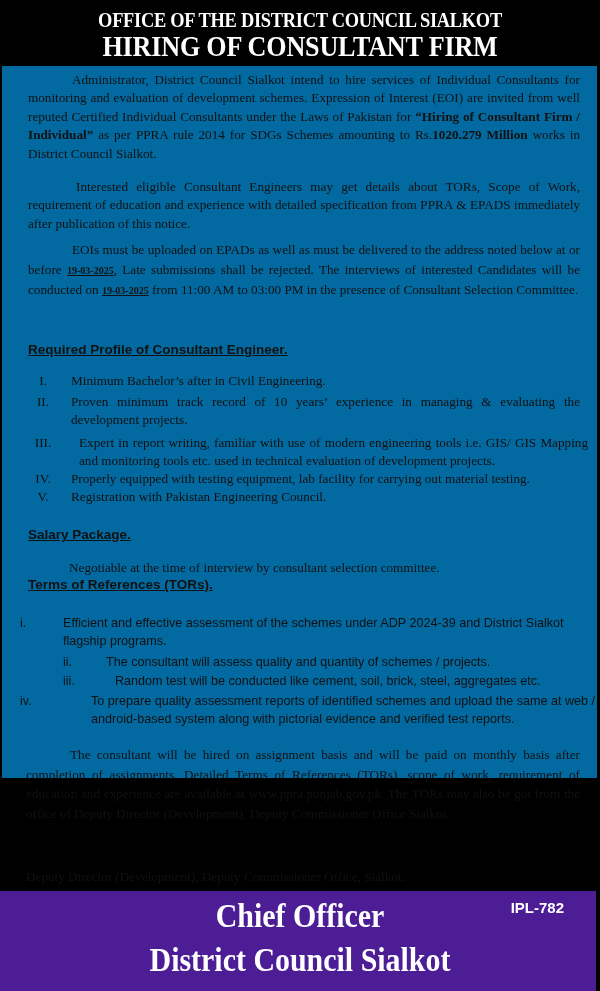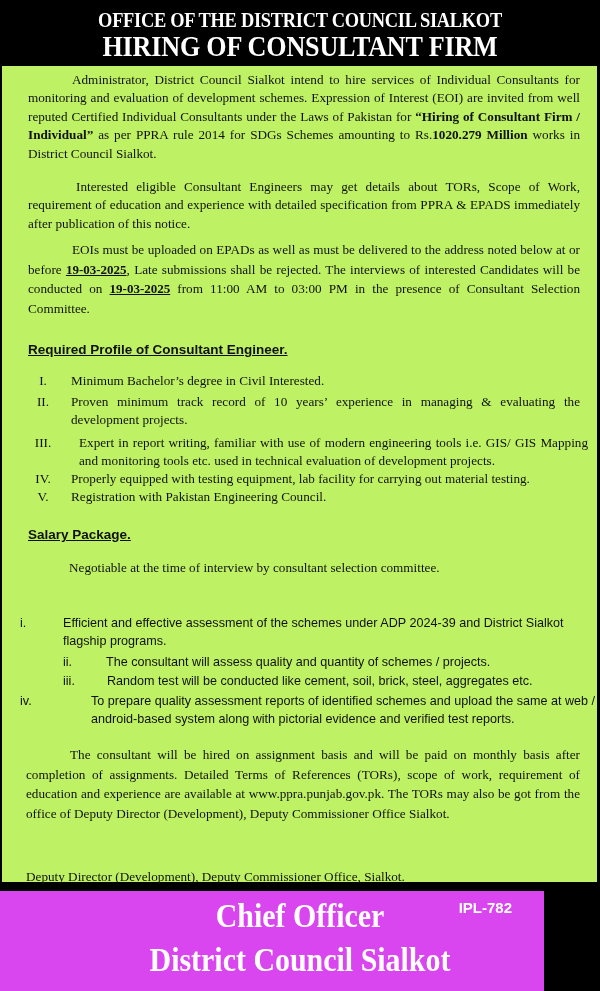--- a/index.html
+++ b/index.html
@@ -1,29 +1,29 @@
 <!DOCTYPE html>
 <html><head>
 <meta charset="utf-8">
 <style>
   html, body { margin:0; padding:0; }
   body { width:600px; height:991px; background:#000; overflow:hidden; position:relative; font-family:"Liberation Serif", serif; color:#111; }
   .header { position:absolute; left:0; top:0; width:600px; height:66px; background:#000; color:#fff; text-align:center; }
   .header .l1 { position:absolute; top:9px; left:0; width:600px; font-family:"Liberation Serif", serif; font-weight:bold; font-size:20px; letter-spacing:-0.3px; transform:scaleX(0.92); }
   .header .l2 { position:absolute; top:30px; left:0; width:600px; font-family:"Liberation Serif", serif; font-weight:bold; font-size:29px; letter-spacing:-0.2px; transform:scaleX(0.9); }
-  .box { position:absolute; left:2px; top:66px; width:595px; height:816px; background:#bef264; }
+  .box { position:absolute; left:2px; top:66px; width:595px; height:712px; background:#0369a1; }
   .p { position:absolute; left:26px; width:552px; font-size:13.2px; line-height:18.4px; text-align:justify; }
   .p .ind { display:inline-block; width:44px; }
-  b.u { text-decoration:underline; font-size:13px;font-family:Liberation Serif, serif; }
+  b.u { text-decoration:underline; font-size:10px;font-family:Liberation Serif, serif; }
   .h { position:absolute; left:26px; font-family:"Liberation Sans", sans-serif; font-weight:bold; font-size:13.5px; text-decoration:underline; }
   .li { position:absolute; font-size:13.2px; line-height:18px; }
   .li .num { position:absolute; text-align:center; width:30px; }
   .li .txt { position:absolute; text-align:justify; }
   .sans { font-family:"Liberation Sans", sans-serif; font-size:12.6px; }
-  .footer { position:absolute; left:0; top:891px; width:544px; height:100px; background:#d946ef; color:#fff; }
+  .footer { position:absolute; left:0; top:891px; width:596px; height:100px; background:#4c1d95; color:#fff; }
   .footer .f1 { position:absolute; top:6px; left:0; width:600px; text-align:center; font-weight:bold; font-size:34px; transform:scaleX(0.88); }
   .footer .f2 { position:absolute; top:50px; left:0; width:600px; text-align:center; font-weight:bold; font-size:34px; transform:scaleX(0.88); }
   .footer .code { position:absolute; top:8px; right:32px; font-family:"Liberation Sans", sans-serif; font-weight:bold; font-size:15px; }
 </style>
 </head>
 <body>
 
 <div class="header">
   <div class="l1">OFFICE OF THE DISTRICT COUNCIL SIALKOT</div>
   <div class="l2">HIRING OF CONSULTANT FIRM</div>
@@ -34,21 +34,21 @@
   <div class="p" style="top:5px;"><span class="ind"></span><span>Administrator, District Council Sialkot intend to hire services of Individual Consultants for monitoring and evaluation of development schemes. Expression of Interest (EOI) are invited from well reputed Certified Individual Consultants under the Laws of Pakistan for </span><b>“Hiring of Consultant Firm / Individual”</b><span> as per PPRA rule 2014 for SDGs Schemes amounting to Rs.</span><b>1020.279 Million</b><span> works in District Council Sialkot.</span></div>
 
   <div class="p" style="top:112px;"><span class="ind" style="width:48px"></span><span>Interested eligible Consultant Engineers may get details about TORs, Scope of Work, requirement of education and experience with detailed specification from PPRA &amp; EPADS immediately after publication of this notice.</span></div>
 
   <div class="p" style="top:174px; line-height:19.5px;"><span class="ind"></span><span>EOIs must be uploaded on EPADs as well as must be delivered to the address noted below at or before </span><b class="u">19-03-2025</b><span>, Late submissions shall be rejected. The interviews of interested Candidates will be conducted on </span><b class="u">19-03-2025</b><span> from 11:00 AM to 03:00 PM in the presence of Consultant Selection Committee.</span></div>
 
   <div class="h" style="top:276px;">Required Profile of Consultant Engineer.</div>
 
   <div class="li" style="top:306px; left:26px; width:552px;">
     <span class="num" style="left:0">I.</span>
-    <span class="txt" style="left:43px; width:509px;">Minimum Bachelor’s degree in Civil Interested.</span>
+    <span class="txt" style="left:43px; width:509px;">Minimum Bachelor’s after in Civil Engineering.</span>
   </div>
   <div class="li" style="top:327px; left:26px; width:552px;">
     <span class="num" style="left:0">II.</span>
     <span class="txt" style="left:43px; width:509px;">Proven minimum track record of 10 years’ experience in managing &amp; evaluating the development projects.</span>
   </div>
   <div class="li" style="top:368px; left:26px; width:552px;">
     <span class="num" style="left:0">III.</span>
     <span class="txt" style="left:43px; width:509px;margin-left:8px;">Expert in report writing, familiar with use of modern engineering tools i.e. GIS/ GIS Mapping and monitoring tools etc. used in technical evaluation of development projects.</span>
   </div>
   <div class="li" style="top:404px; left:26px; width:552px;">
@@ -56,32 +56,33 @@
     <span class="txt" style="left:43px; width:509px;">Properly equipped with testing equipment, lab facility for carrying out material testing.</span>
   </div>
   <div class="li" style="top:422px; left:26px; width:552px;">
     <span class="num" style="left:0">V.</span>
     <span class="txt" style="left:43px; width:509px;">Registration with Pakistan Engineering Council.</span>
   </div>
 
   <div class="h" style="top:461px;">Salary Package.</div>
   <div class="li" style="top:476px; left:67px;margin-top:17px;">Negotiable at the time of interview by consultant selection committee.</div>
 
+  <div class="h" style="top:511px;">Terms of References (TORs).</div>
 
   <div class="li sans" style="top:548px; left:18px; width:562px;">
     <span class="num" style="left:0; width:16px; text-align:left;">i.</span>
     <span class="txt" style="left:43px; width:517px; text-align:left;">Efficient and effective assessment of the schemes under ADP 2024-39 and District Sialkot flagship programs.</span>
   </div>
   <div class="li sans" style="top:587px; left:61px; width:520px;">
     <span class="num" style="left:0; width:16px; text-align:left;">ii.</span>
     <span class="txt" style="left:43px; width:477px; text-align:left;">The consultant will assess quality and quantity of schemes / projects.</span>
   </div>
   <div class="li sans" style="top:606px; left:61px; width:520px;">
     <span class="num" style="left:0; width:16px; text-align:left;">iii.</span>
-    <span class="txt" style="left:44px; width:477px; text-align:left;">Random test will be conducted like cement, soil, brick, steel, aggregates etc.</span>
+    <span class="txt" style="left:52px; width:477px; text-align:left;">Random test will be conducted like cement, soil, brick, steel, aggregates etc.</span>
   </div>
   <div class="li sans" style="top:626px; left:18px; width:562px;">
     <span class="num" style="left:0; width:16px; text-align:left;">iv.</span>
     <span class="txt" style="left:40px; width:520px; text-align:left;margin-left:31px;">To prepare quality assessment reports of identified schemes and upload the same at web / android-based system along with pictorial evidence and verified test reports.</span>
   </div>
 
   <div class="p" style="top:679px; left:24px; width:554px; line-height:19.5px;"><span class="ind" style="width:44px"></span><span>The consultant will be hired on assignment basis and will be paid on monthly basis after completion of assignments. Detailed Terms of References (TORs), scope of work, requirement of education and experience are available at www.ppra.punjab.gov.pk. The TORs may also be got from the office of Deputy Director (Development), Deputy Commissioner Office Sialkot.</span></div>
 
 
   <div class="li" style="top:802px; left:24px;">Deputy Director (Development), Deputy Commissioner Office, Sialkot.</div>

